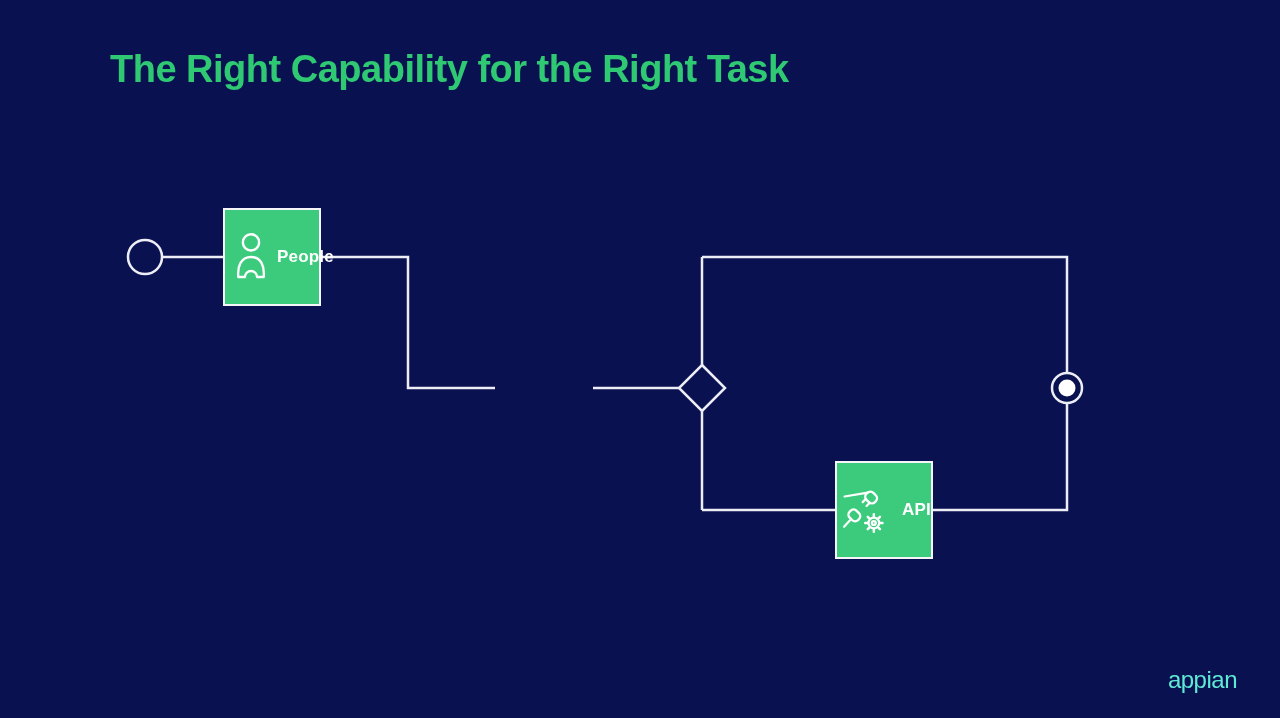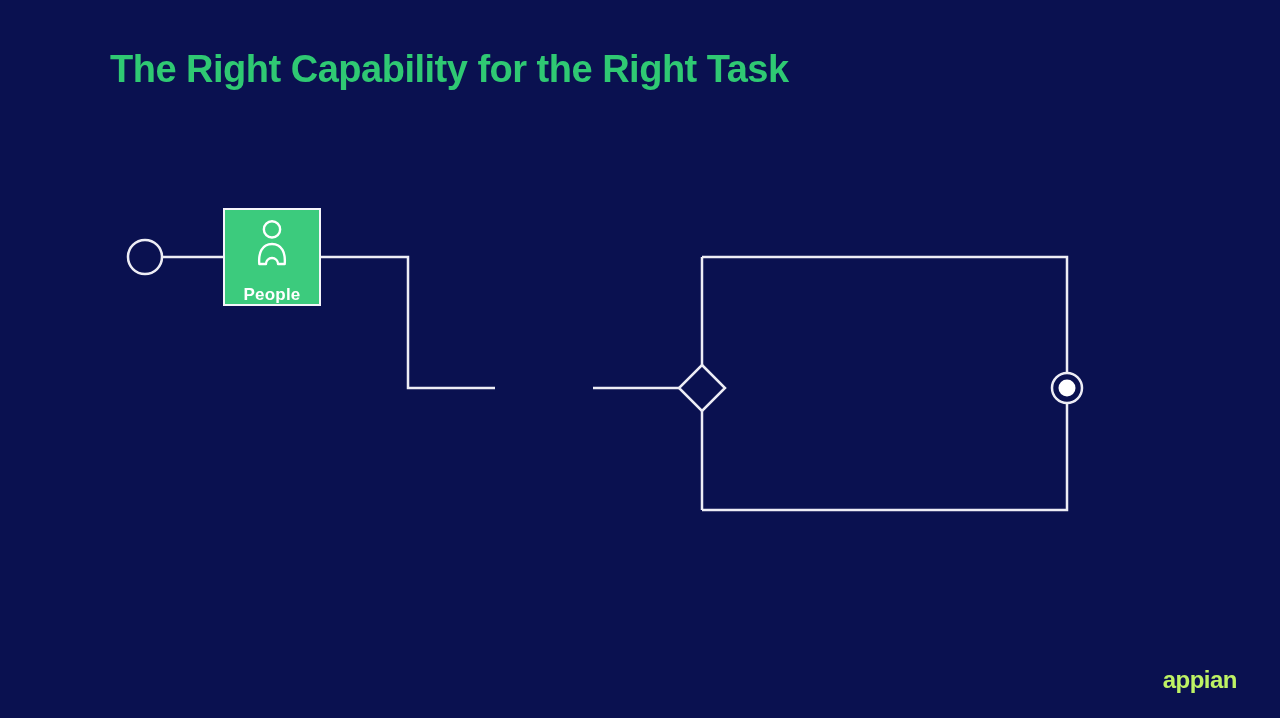--- a/index.html
+++ b/index.html
@@ -12,31 +12,31 @@
     font-size:38px;font-weight:700;letter-spacing:-0.5px;
     color:#2FC973;white-space:nowrap;
   }
   .flow-svg{position:absolute;left:0;top:0;}
   .connector{fill:none;stroke:#EDEDF5;stroke-width:2.5;}
   .node-outline{fill:#0A1150;stroke:#EDEDF5;stroke-width:2.5;}
   .end-dot{fill:#FFFFFF;stroke:none;}
   .task-box{
     position:absolute;width:98px;height:98px;box-sizing:border-box;
     background:#3CCB7D;border:2px solid #F5F5FA;
-    display:flex;flex-direction:column;align-items:center;
-    justify-content:space-between;padding:8px 0 9px;gap:16px;
+    display:flex;flex-direction:row;align-items:center;
+    justify-content:space-between;padding:8px 0 9px;
   }
   .task-box .icon{width:52px;height:52px;flex:none;}
   .icon *{stroke:#FFFFFF;fill:none;stroke-width:2.2;stroke-linecap:round;stroke-linejoin:round;}
   .task-label{
     color:#FFFFFF;font-size:17px;font-weight:700;letter-spacing:0.2px;line-height:1;
   }
   .brand-logo{
     position:absolute;right:55px;bottom:24px;
-    color:#bef264;font-size:24px;font-weight:700;letter-spacing:-0.5px;
+    color:#5eead4;font-size:24px;font-weight:400;letter-spacing:-0.5px;
   }
 </style>
 </head>
 <body>
 
 <div id="slide">
 
   <div class="slide-title">The Right Capability for the Right Task</div>
 
   <svg class="flow-svg" width="1280" height="718" viewBox="0 0 1280 718">
@@ -61,16 +61,31 @@
   <div class="task-box" style="left:211px;top:208px">
     <svg class="icon" viewBox="0 0 48 48">
       <circle cx="24" cy="10.5" r="7.5"></circle>
       <path d="M12.3,42.5 C11.3,32.5 14.8,24 24,24 C33.2,24 36.7,32.5 35.7,42.5 H29.6 A5.6,5.6 0 0 0 18.4,42.5 H12.3 Z"></path>
     </svg>
     <div class="task-label">People</div>
   </div>
 
 
 
+  <div class="task-box" style="left:823px;top:461px">
+    <svg class="icon" viewBox="0 0 48 48">
+      <path d="M7,11.5 L28.5,8" style="stroke-width:2"></path>
+      <g transform="rotate(45 31.5 12.5)">
+        <rect x="26" y="8" width="11" height="9" rx="4"></rect>
+        <path d="M29,17 V21 M34,17 V21" style="stroke-width:2"></path>
+      </g>
+      <g transform="rotate(45 16 29)">
+        <rect x="10.5" y="24.5" width="11" height="9" rx="4"></rect>
+      </g>
+      <path d="M12,33.5 L6.5,39.5" style="stroke-width:2"></path>
+      <use href="#gear-sym" transform="translate(34,36) scale(0.95)"></use>
+    </svg>
+    <div class="task-label">API</div>
+  </div>
 
   <div class="brand-logo">appian</div>
 
 </div>
 
 </body></html>

